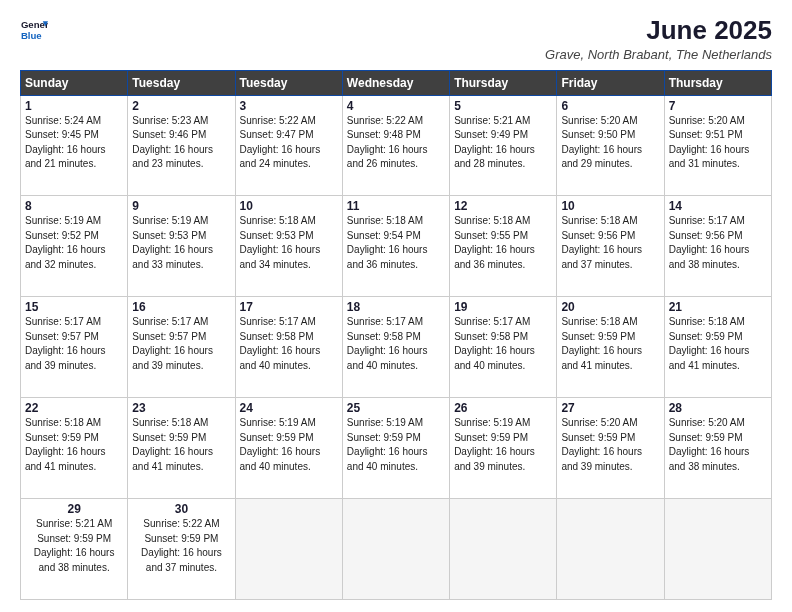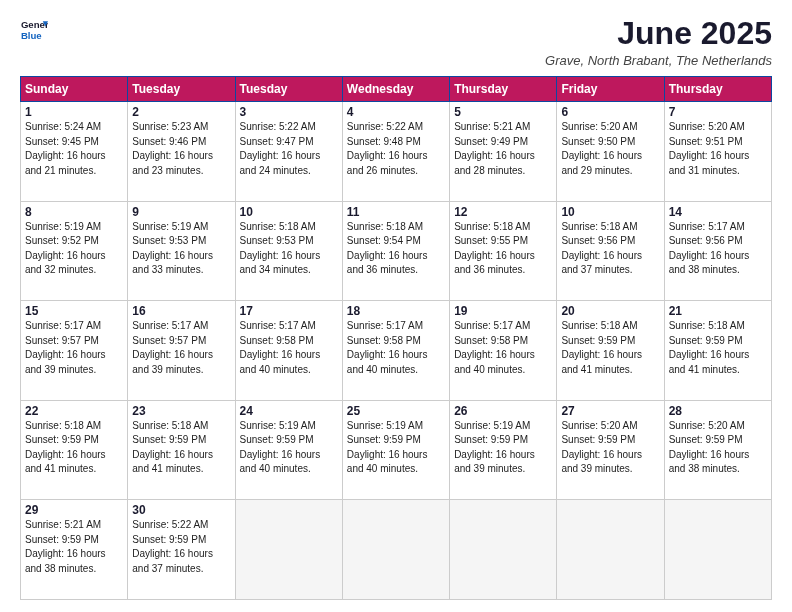--- a/index.html
+++ b/index.html
@@ -29,40 +29,40 @@
       gap: 4px;
     }
     .logo-icon {
       width: 28px;
       height: 28px;
     }
     .title-block {
       text-align: right;
     }
     .main-title {
-      font-size: 32px;
+      font-size: 26px;
       font-weight: bold;
       color: #1a1a2e;
       line-height: 1.1;
     }
     .subtitle {
       font-size: 13px;
       color: #444;
       margin-top: 2px;
       font-style: italic;
     }
     .calendar {
       flex: 1;
       border: 1px solid #ccc;
       border-collapse: collapse;
       width: 100%;
       table-layout: fixed;
     }
     .calendar th {
-      background: #be185d;
+      background: #404040;
       color: #fff;
       font-size: 12px;
       font-weight: bold;
       padding: 5px 4px;
       text-align: left;
       border: 1px solid #0d47a1;
     }
     .calendar td {
       border: 1px solid #ccc;
       vertical-align: top;
@@ -82,20 +82,21 @@
       color: #1a1a2e;
       margin-bottom: 1px;
     }
     .day-info {
       font-size: 10px;
       line-height: 1.45;
       color: #222;
     }
     .last-row td {
       height: 70px;
+      text-align: center;
     }
   </style>
 </head>
 <body>
 
 <div class="page">
   <div class="header">
     <div class="logo">
       <svg class="logo-icon" viewBox="0 0 32 32">
         <text x="1" y="14" font-size="11" font-weight="bold" fill="#1a1a2e" font-family="Arial">General</text>

